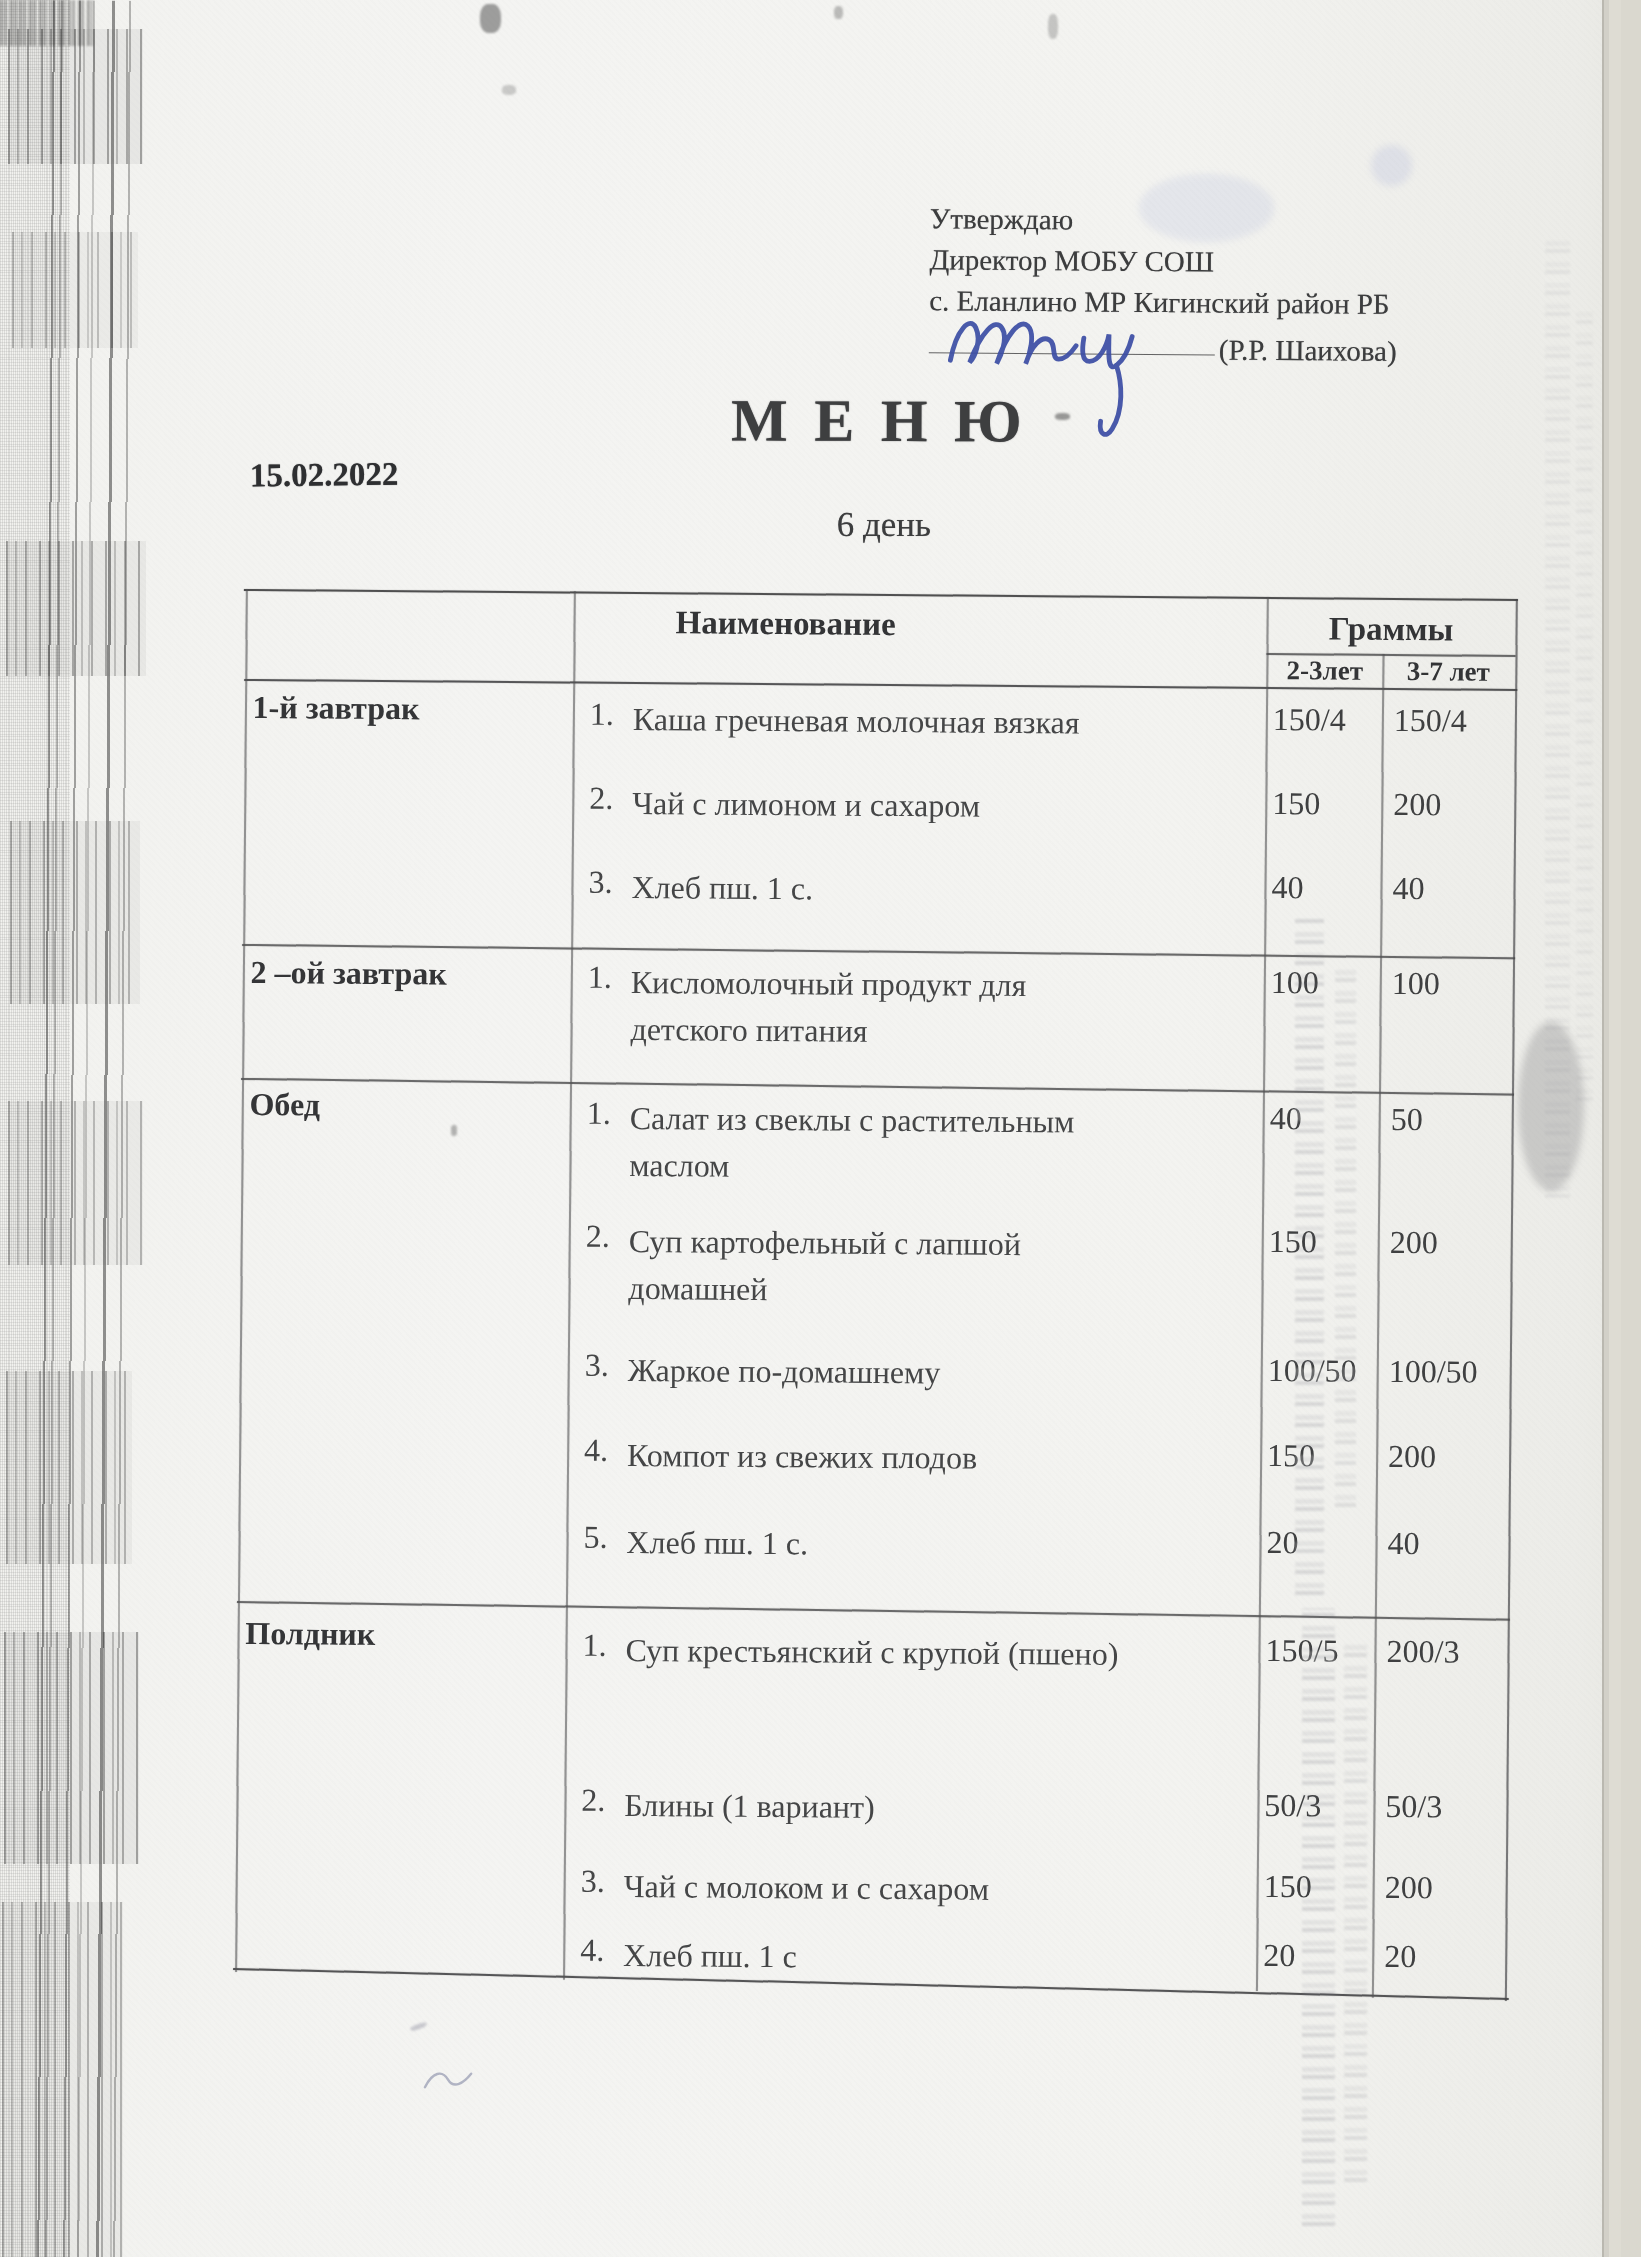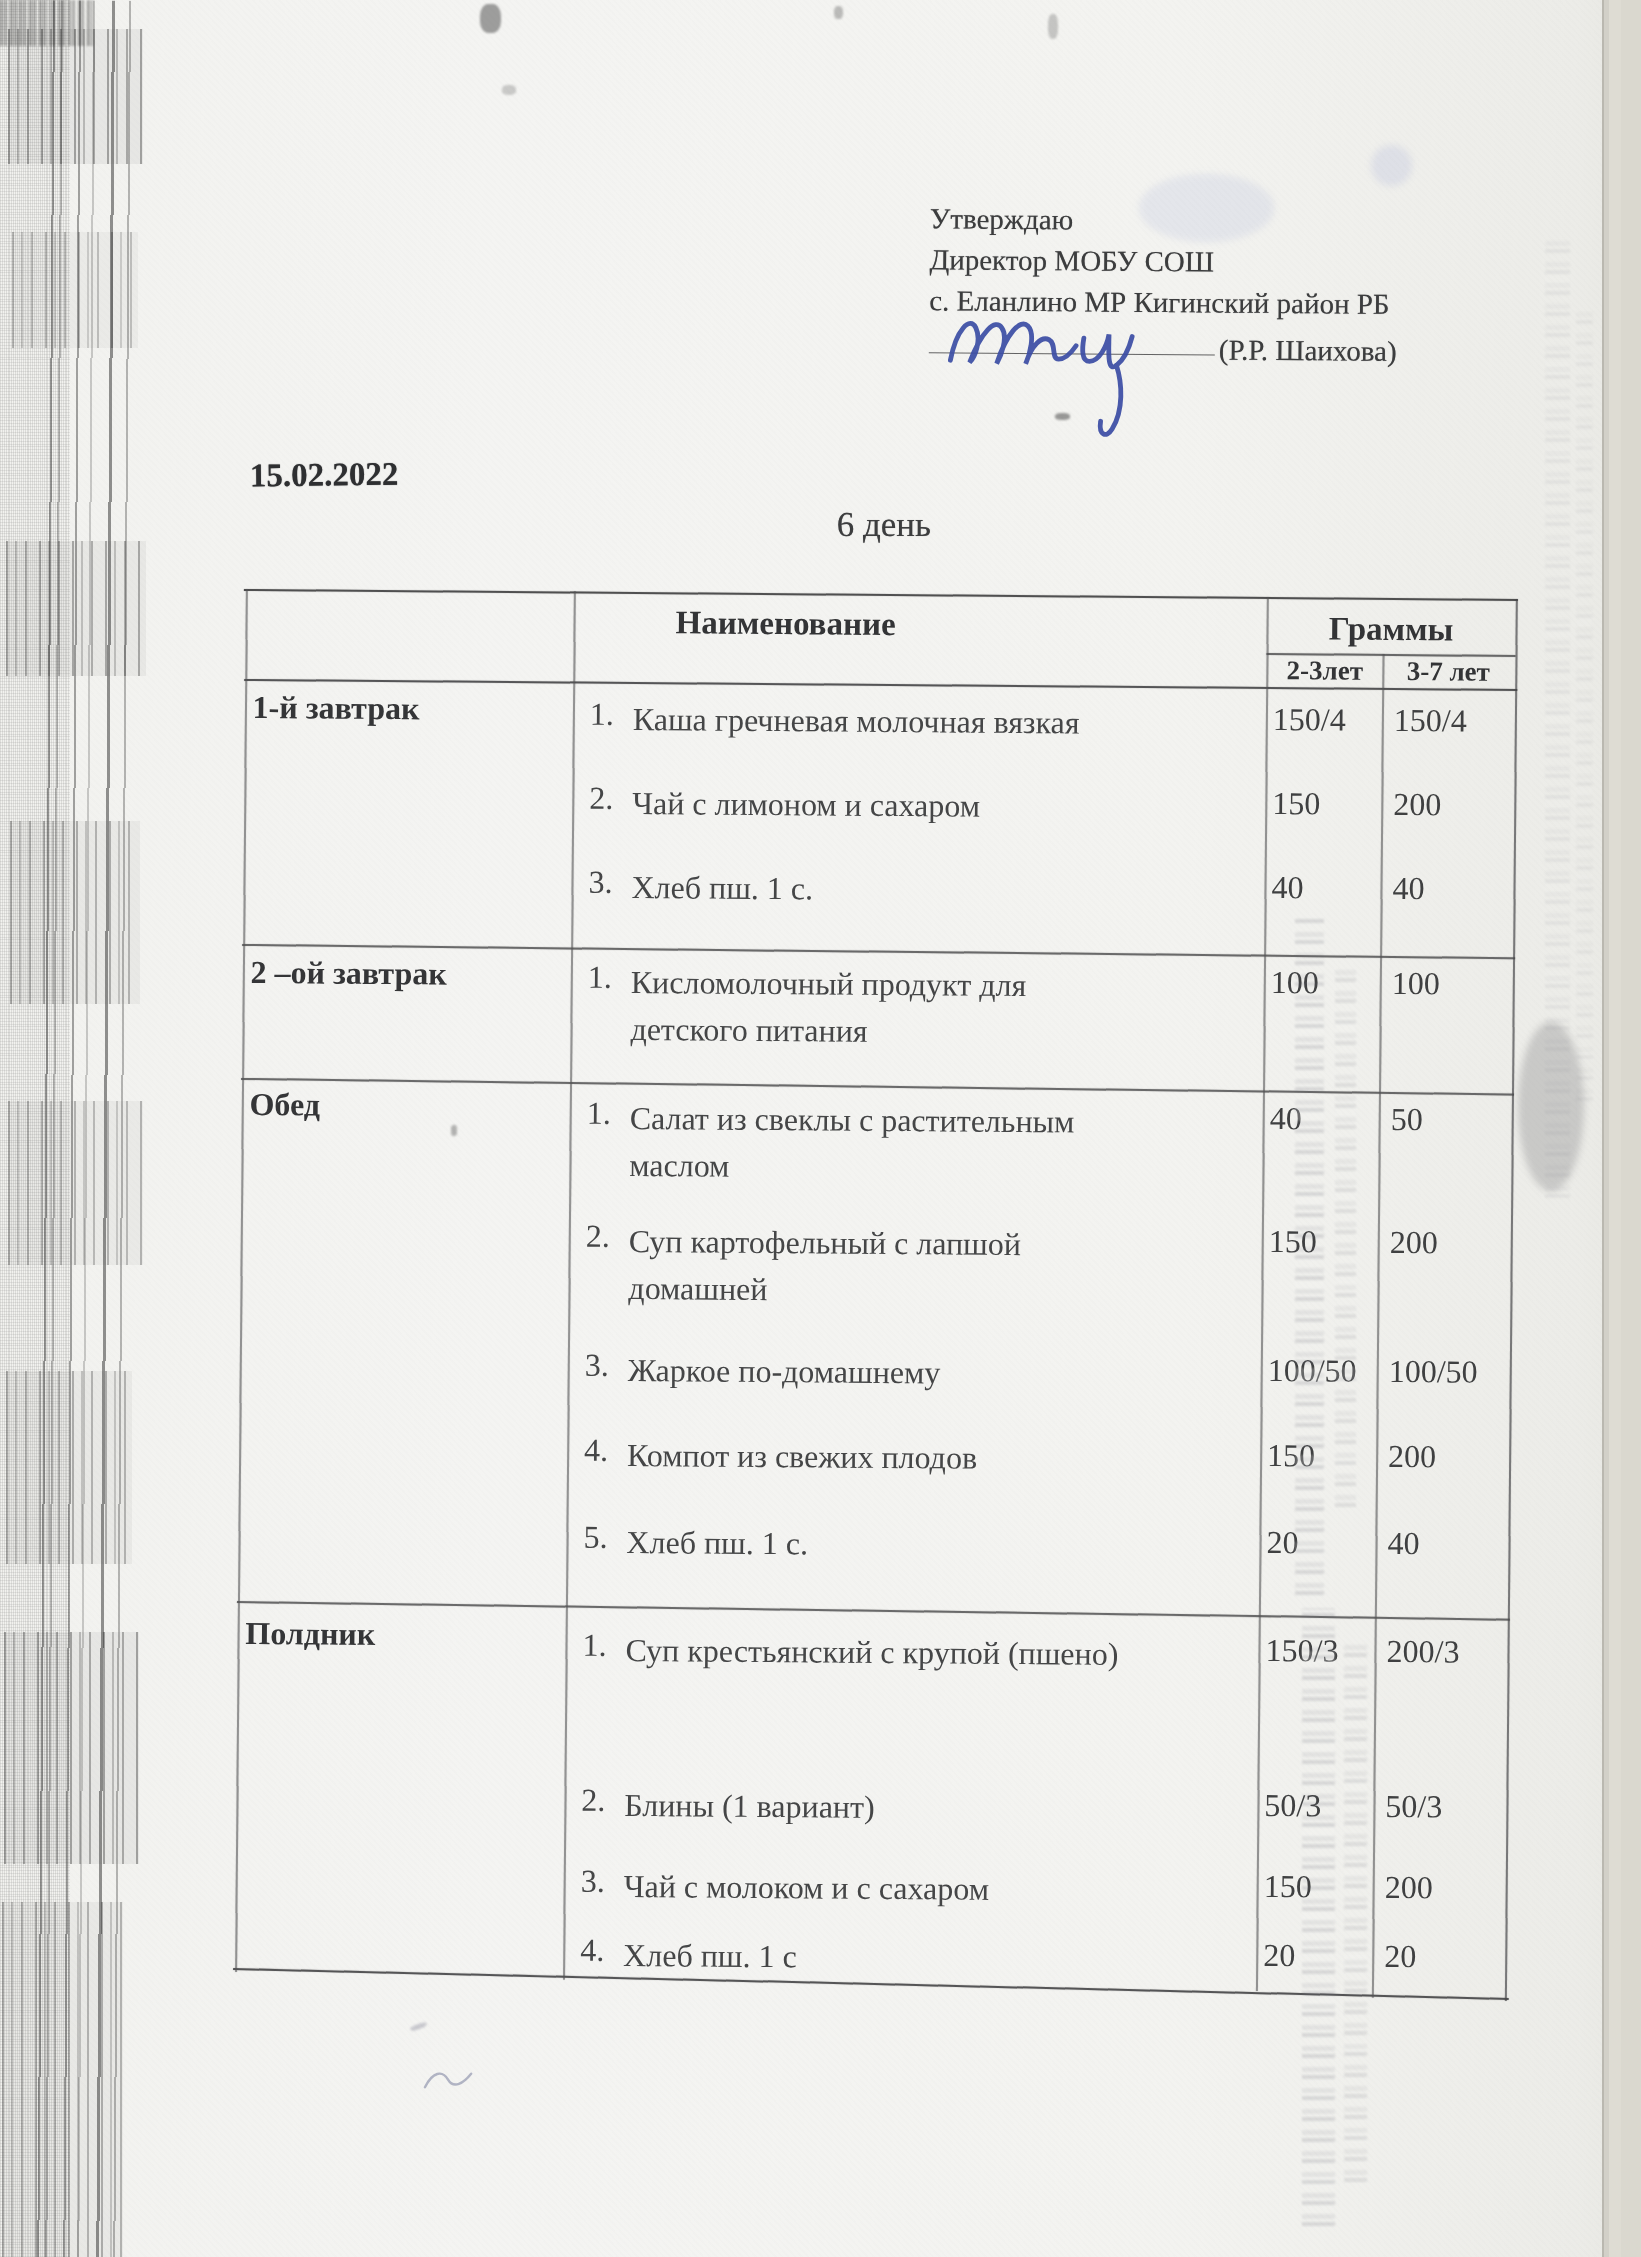--- a/index.html
+++ b/index.html
@@ -93,20 +93,21 @@
         <g fill="none" stroke="#3b4da4" stroke-width="5" stroke-linecap="round" opacity="0.92">
           <path d="M14,96 C20,64 34,50 40,62 C46,74 40,92 34,98 C46,66 60,52 67,62 C74,72 66,92 62,99 C72,68 86,52 94,60 C102,68 96,90 92,99 C98,80 108,70 116,74 C124,78 118,94 126,94 C134,94 140,86 144,80"></path>
           <path d="M152,72 C150,84 150,96 158,96 C168,96 176,80 178,68 C178,84 176,108 186,100 C196,92 200,78 202,70"></path>
           <path d="M186,100 C192,118 194,146 182,166 C176,176 168,172 170,158"></path>
         </g>
       </svg>
       <span class="sig-name">(Р.Р. Шаихова)</span>
     </div>
   </div>
 
+  <div class="menu-title">М Е Н Ю</div>
   <div class="menu-date">15.02.2022</div>
   <div class="menu-day doc-text">6 день</div>
 
   <div class="menu-table">
 
     <div class="hl" style="top:0;left:-1.9px;width:1274px;background:rgba(50,50,52,.85);"></div>
     <div class="hl" style="top:56px;left:1021px;width:249px;"></div>
     <div class="hl" style="top:90px;left:-1px;width:1273px;background:rgba(50,50,52,.82);"></div>
     <div class="hl" style="top:355px;left:-1px;width:1273px;transform:rotate(.15deg);transform-origin:left;"></div>
     <div class="hl" style="top:489px;left:-1px;width:1273px;transform:rotate(.25deg);transform-origin:left;"></div>
@@ -187,21 +188,21 @@
         <span class="g1">20</span>
         <span class="g2">40</span>
       </div>
     </div>
 
     <div class="section" style="top:1012px;height:369px;">
       <div class="meal" style="top:13.5px;">Полдник</div>
       <div class="item" style="top:23px;">
         <span class="num">1.</span>
         <span class="iname two-line">Суп крестьянский с крупой (пшено)</span>
-        <span class="g1">150/3</span>
+        <span class="g1">150/5</span>
         <span class="g2">200/3</span>
       </div>
       <div class="item" style="top:178px;">
         <span class="num">2.</span>
         <span class="iname one-line">Блины (1 вариант)</span>
         <span class="g1">50/3</span>
         <span class="g2">50/3</span>
       </div>
       <div class="item" style="top:259px;">
         <span class="num">3.</span>

